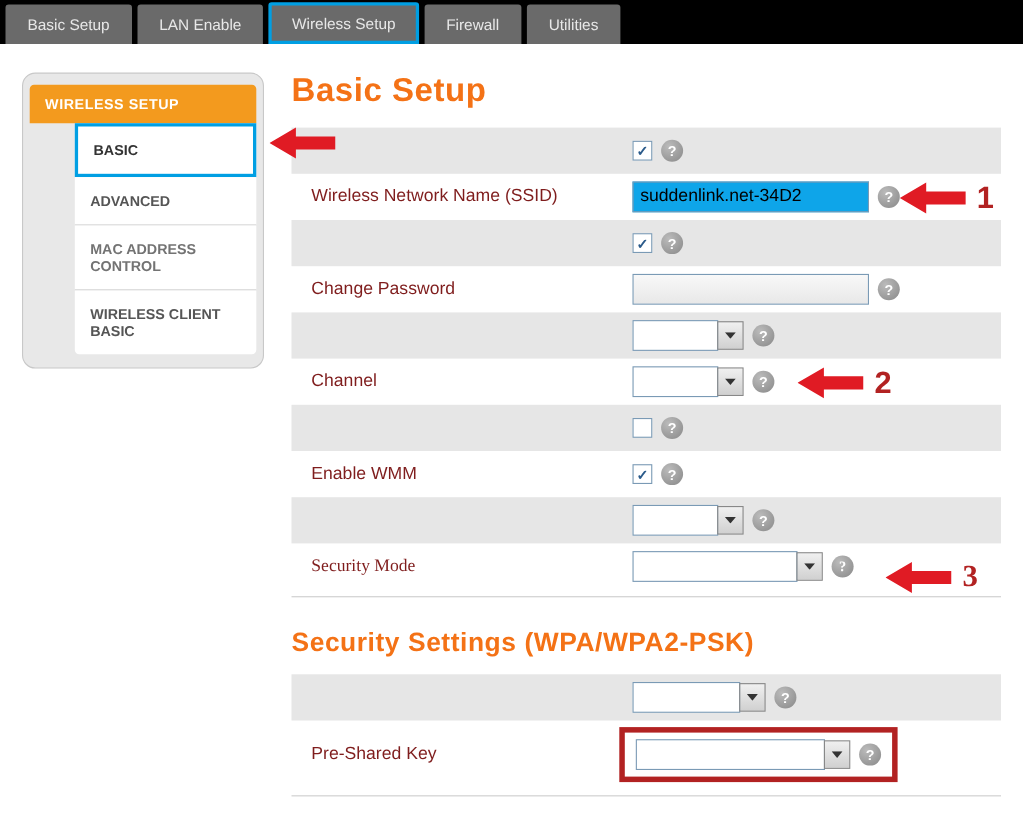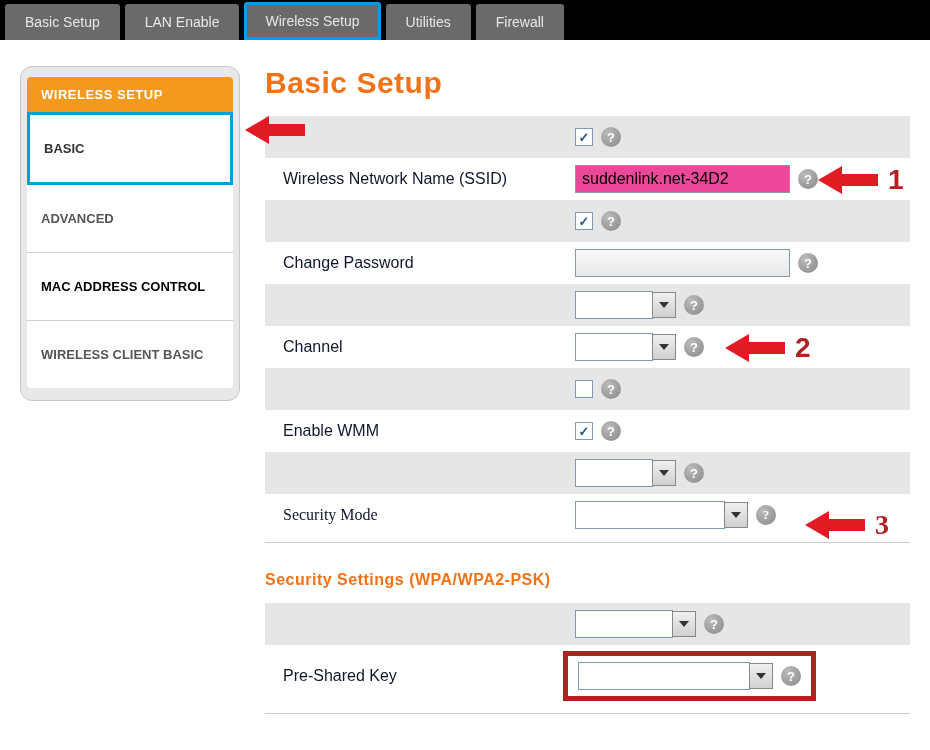--- a/index.html
+++ b/index.html
@@ -9,36 +9,36 @@
     .nav-tabs { display: flex; gap: 5px; padding: 0 5px; background: #000; height: 40px; align-items: flex-end; }
     .nav-tab { background: #6a6a6a; color: #e8e8e8; padding: 10px 20px; font-size: 14px; cursor: pointer; border-radius: 3px 3px 0 0; }
     .nav-tab.active { border: 3px solid #009fe3; border-bottom: 3px solid #009fe3; padding: 8px 18px; }
     
     .main-area { display: flex; padding: 26px 20px 20px 20px; gap: 25px; }
     
     
     .sidebar { width: 220px; flex-shrink: 0; }
     .sidebar-box { background: #e8e8e8; border: 1px solid #c8c8c8; border-radius: 12px; padding: 10px 6px 12px 6px; }
     .sidebar-header { background: #f39a1e; color: #fff; font-weight: bold; font-size: 13px; padding: 10px 14px; border-radius: 4px 4px 0 0; letter-spacing: 0.5px; }
-    .sidebar-item { background: #fff; border-bottom: 1px solid #d0d0d0; font-size: 13px; color: #555; font-weight: bold; padding: 26px 14px; cursor: pointer; }
+    .sidebar-item { background: #fff; border-bottom: 1px solid #d0d0d0; font-size: 13px; color: #555; font-weight: bold; padding: 14px 14px; cursor: pointer; margin-left: 41px; }
     .sidebar-item.active { border: 3px solid #009fe3; color: #333; }
-    .sidebar-item.orange-text { color: #000000; }
+    .sidebar-item.orange-text { color: #737373; }
     .sidebar-item:last-child { border-bottom: none; border-radius: 0 0 4px 4px; }
     
     
     .content { flex: 1; }
     .section-title { color: #f47216; font-size: 30px; font-weight: bold; margin-bottom: 16px; letter-spacing: 0.5px; }
-    .section-title-2 { color: #f47216; font-size: 16px; font-weight: bold; margin: 28px 0 14px 0; letter-spacing: 0.5px; }
+    .section-title-2 { color: #f47216; font-size: 24px; font-weight: bold; margin: 28px 0 14px 0; letter-spacing: 0.5px; }
     
     .form-row { display: flex; align-items: center; min-height: 42px; padding: 6px 0; }
     .form-row.shaded { background: #e6e6e6; }
-    .form-label { width: 310px; padding-left: 18px; font-size: 16px; color: #0f172a; }
+    .form-label { width: 310px; padding-left: 18px; font-size: 16px; color: #7f1d1d; }
     .form-control { display: flex; align-items: center; gap: 8px; position: relative; flex: 1; }
     
-    .text-input { border: 1px solid #7a9ab5; height: 28px; width: 215px; padding: 2px 6px; font-size: 16px; background: #ec4899; }
+    .text-input { border: 1px solid #7a9ab5; height: 28px; width: 215px; padding: 2px 6px; font-size: 16px; background: #0ea5e9; }
     .text-input.readonly { background: linear-gradient(to bottom, #f8f8f8, #e8e8e8); }
     
     .checkbox { width: 18px; height: 18px; border: 1px solid #7a9ab5; background: #fff; display: inline-flex; align-items: center; justify-content: center; font-size: 13px; color: #2a5a8a; }
     .checkbox.checked::before { content: '✓'; font-weight: bold; }
     
     .select-box { display: inline-flex; align-items: center; height: 28px; }
     .select-input { border: 1px solid #7a9ab5; height: 28px; background: #fff; display: inline-block; }
     .select-btn { width: 24px; height: 26px; background: linear-gradient(to bottom, #f0f0f0, #d0d0d0); border: 1px solid #888; display: inline-flex; align-items: center; justify-content: center; margin-left: -1px; }
     .select-btn svg { width: 10px; height: 6px; }
     
@@ -52,22 +52,22 @@
     
     .divider { border: none; border-top: 1px solid #ccc; margin: 6px 0; }
   </style>
 </head>
 <body>
 
 <div class="nav-tabs">
   <div class="nav-tab">Basic Setup</div>
   <div class="nav-tab">LAN Enable</div>
   <div class="nav-tab active">Wireless Setup</div>
+  <div class="nav-tab">Firewall</div>
   <div class="nav-tab">Utilities</div>
-  <div class="nav-tab">Firewall</div>
 </div>
 
 <div class="main-area">
 
   <div class="sidebar" style="position:relative;">
     <div class="sidebar-box">
       <div class="sidebar-header">WIRELESS SETUP</div>
       <div class="sidebar-item active">BASIC</div>
       <div class="sidebar-item">ADVANCED</div>
       <div class="sidebar-item orange-text">MAC ADDRESS CONTROL</div>

